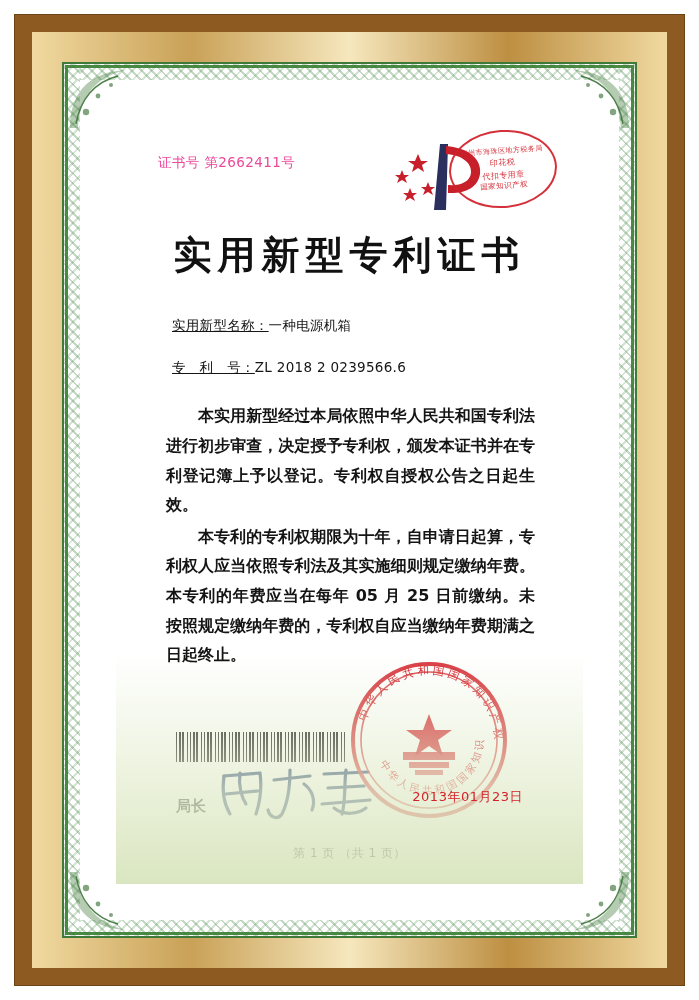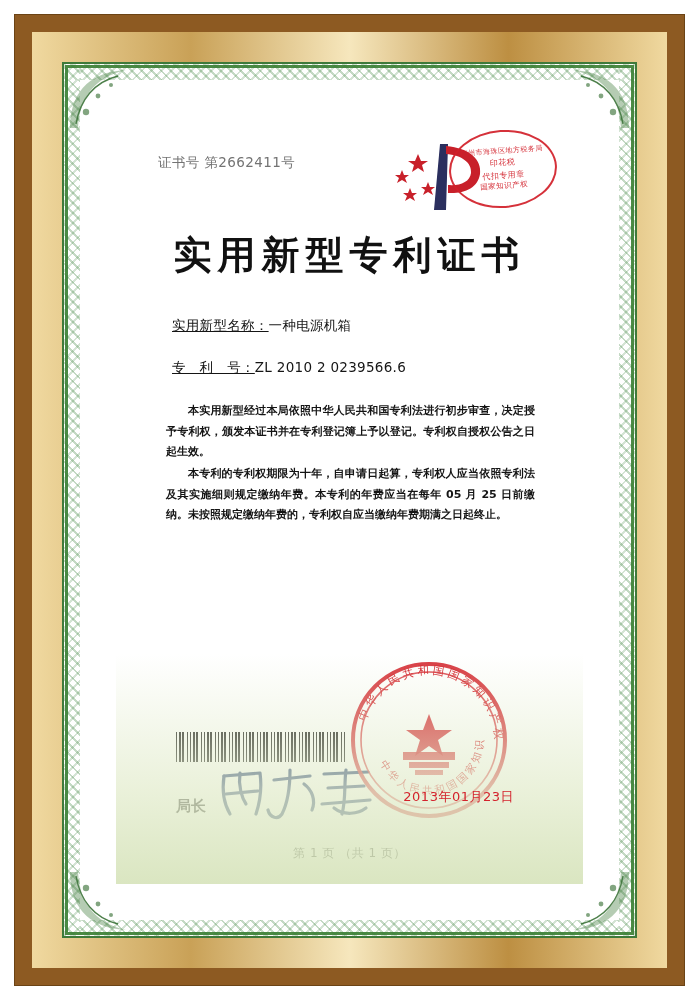--- a/index.html
+++ b/index.html
@@ -119,21 +119,21 @@
   .content {
     position: relative;
     z-index: 2;
     padding: 38px 42px 0 42px;
     color: #17181a;
   }
 
   .cert-no {
     font-size: 13.5px;
     letter-spacing: .4px;
-    color: #737373;
+    color: #ec4899;
     margin-bottom: 4px;
   }
 
   
   .logo {
     position: absolute;
     left: 268px;
     top: 22px;
     width: 120px;
     height: 78px;
@@ -180,21 +180,21 @@
     line-height: 1.2;
     margin-bottom: 26px;
     color: #151515;
     letter-spacing: .3px;
   }
   .field .lbl { letter-spacing: .3px; text-decoration: underline; }
   .field .val { letter-spacing: .3px; text-align: center; }
 
   .body-text {
     margin: 14px 6px 0 8px;
-    font-size: 11px;
+    font-size: 16px;
     line-height: 1.85;
     text-align: justify;
     color: #141414;
     font-weight: 600;
   }
   .body-text p {
     margin: 0 0 2px 0;
     text-indent: 2em;
   }
 
@@ -235,21 +235,21 @@
   
   .seal {
     position: absolute;
     right: 70px;
     bottom: 60px;
     width: 168px;
     height: 168px;
   }
   .seal-date {
     position: absolute;
-    right: 69px;
+    right: 60px;
     bottom: 78px;
     font-size: 13px;
     color: #d4232c;
     letter-spacing: .5px;
     white-space: nowrap;
     z-index: 5;
   }
 
   .page-no {
     position: absolute;
@@ -335,21 +335,21 @@
             <span class="so-bot">国家知识产权</span>
           </div>
 
           <h1 class="title">实用新型专利证书</h1>
 
           <div class="fields">
             <div class="field">
               <span class="lbl">实用新型名称：</span><span class="val">一种电源机箱</span>
             </div>
             <div class="field">
-              <span class="lbl">专　利　号：</span><span class="val">ZL 2010 2 0239566.6</span>
+              <span class="lbl">专　利　号：</span><span class="val">ZL 2018 2 0239566.6</span>
             </div>
           </div>
 
           <div class="body-text">
             <p>本实用新型经过本局依照中华人民共和国专利法进行初步审查，决定授予专利权，颁发本证书并在专利登记簿上予以登记。专利权自授权公告之日起生效。</p>
             <p>本专利的专利权期限为十年，自申请日起算，专利权人应当依照专利法及其实施细则规定缴纳年费。本专利的年费应当在每年 05 月 25 日前缴纳。未按照规定缴纳年费的，专利权自应当缴纳年费期满之日起终止。</p>
           </div>
         </div>
 
         <div class="barcode"></div>

